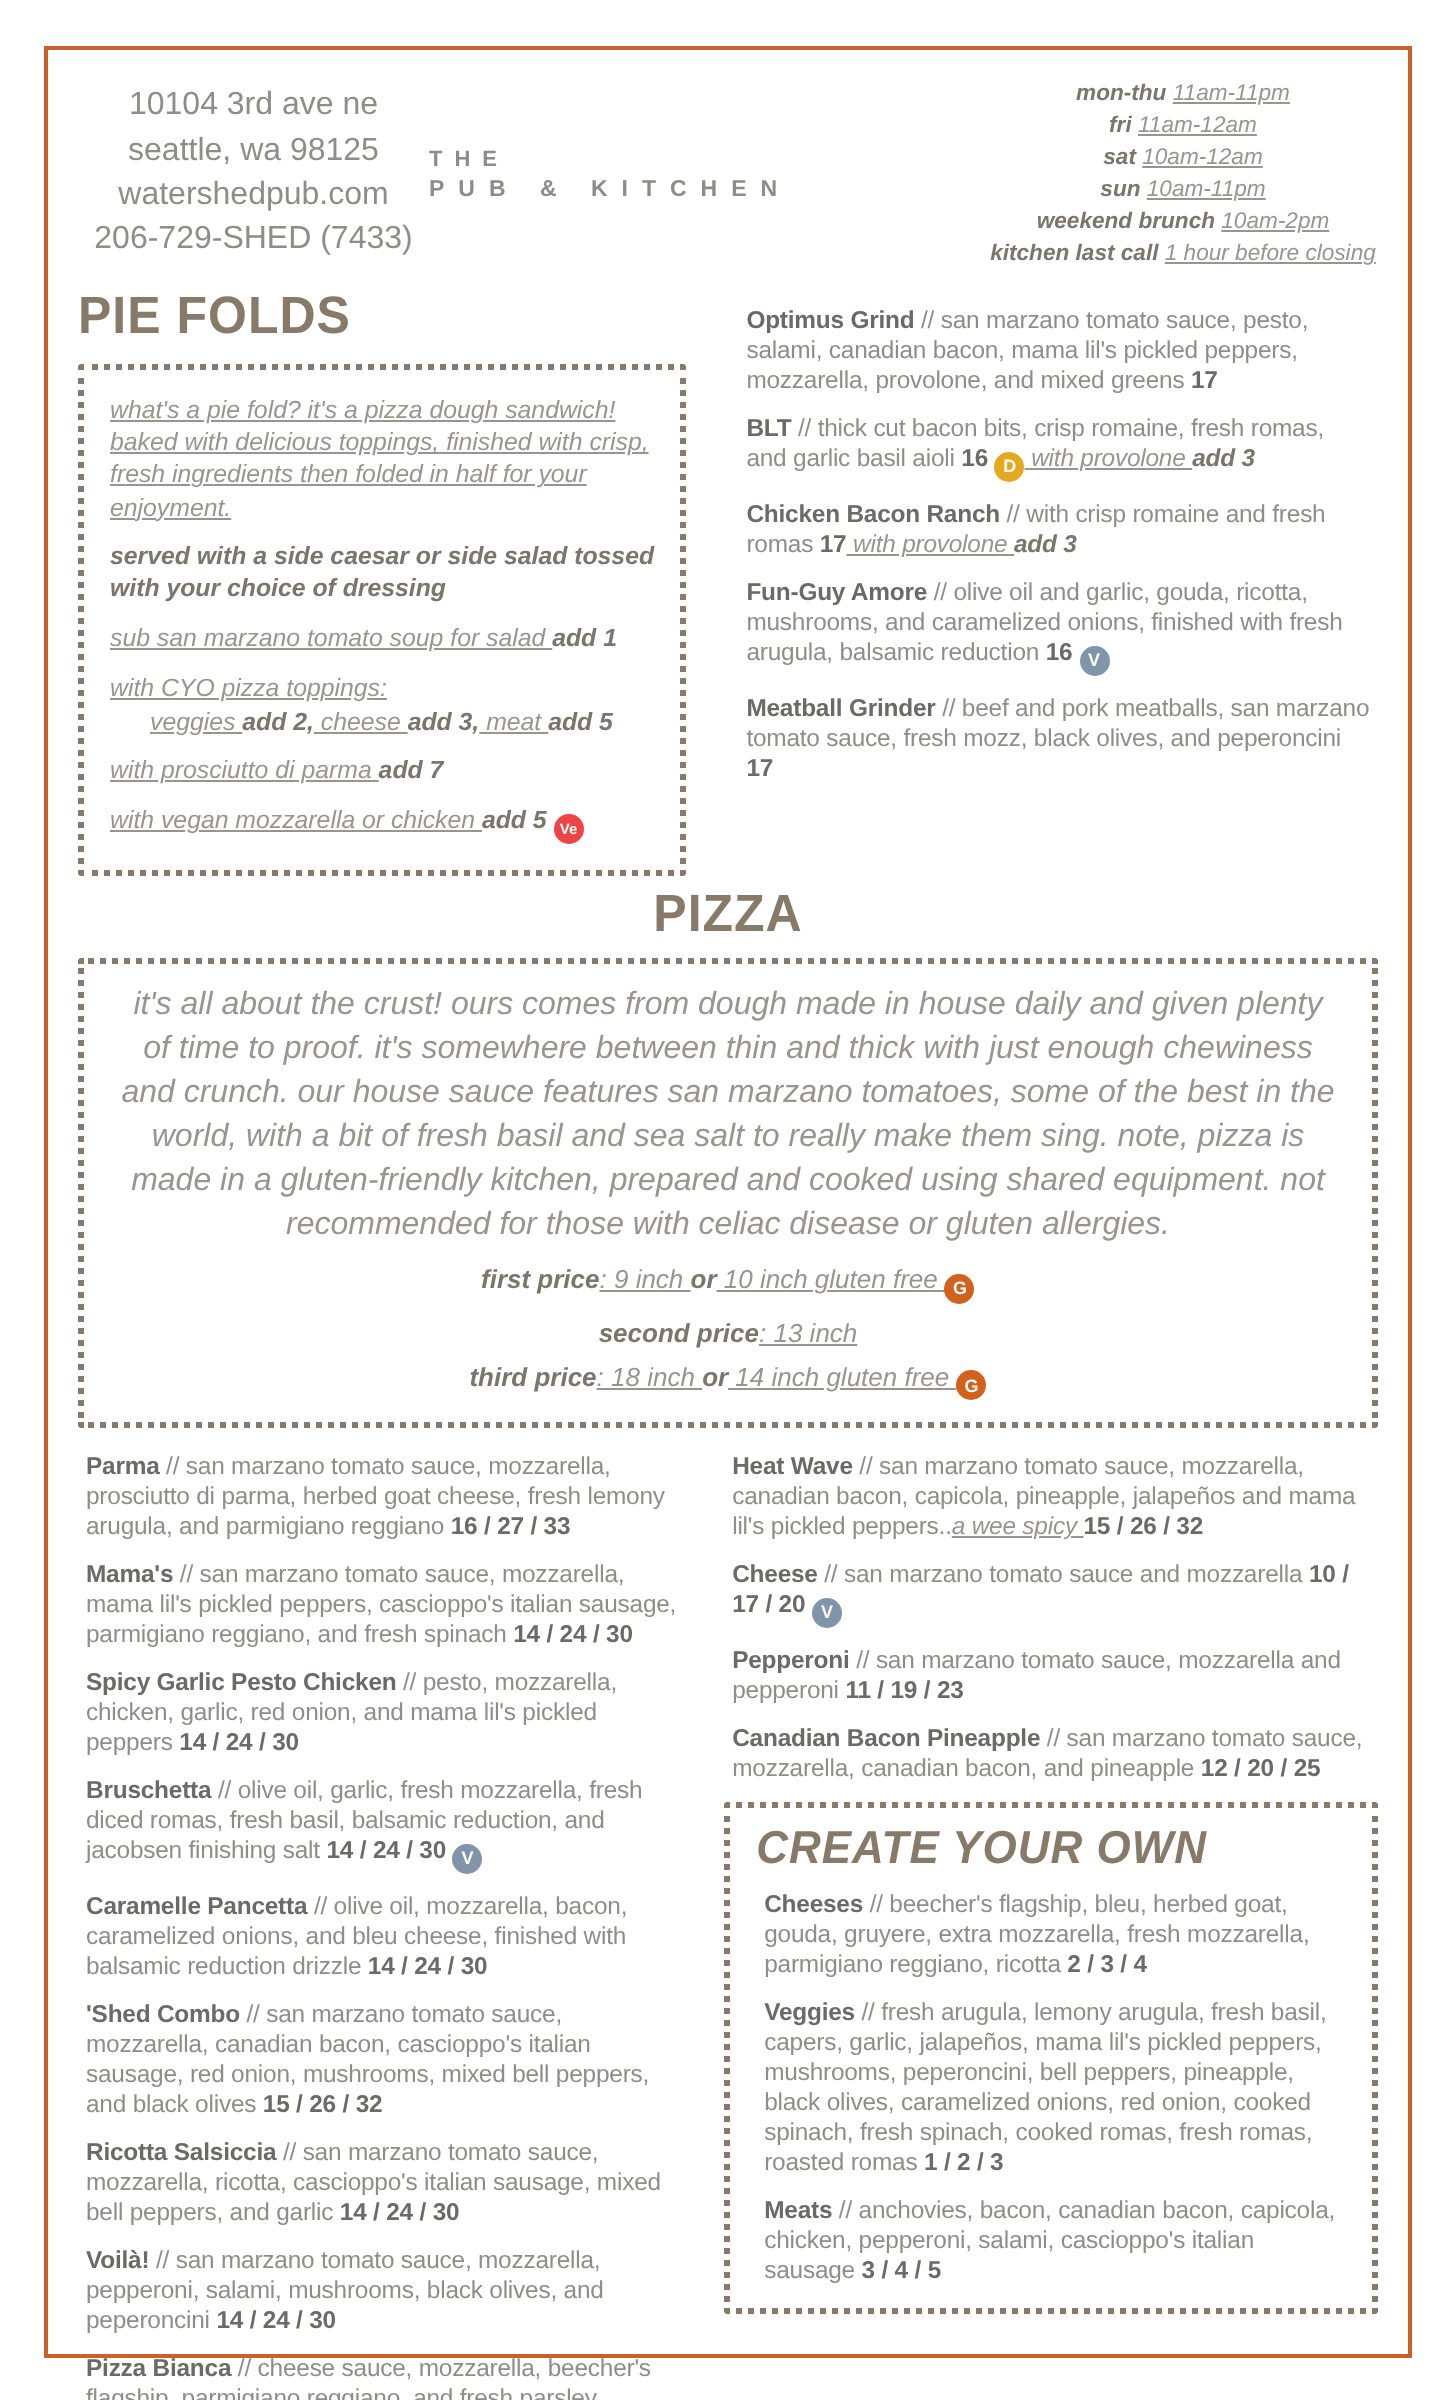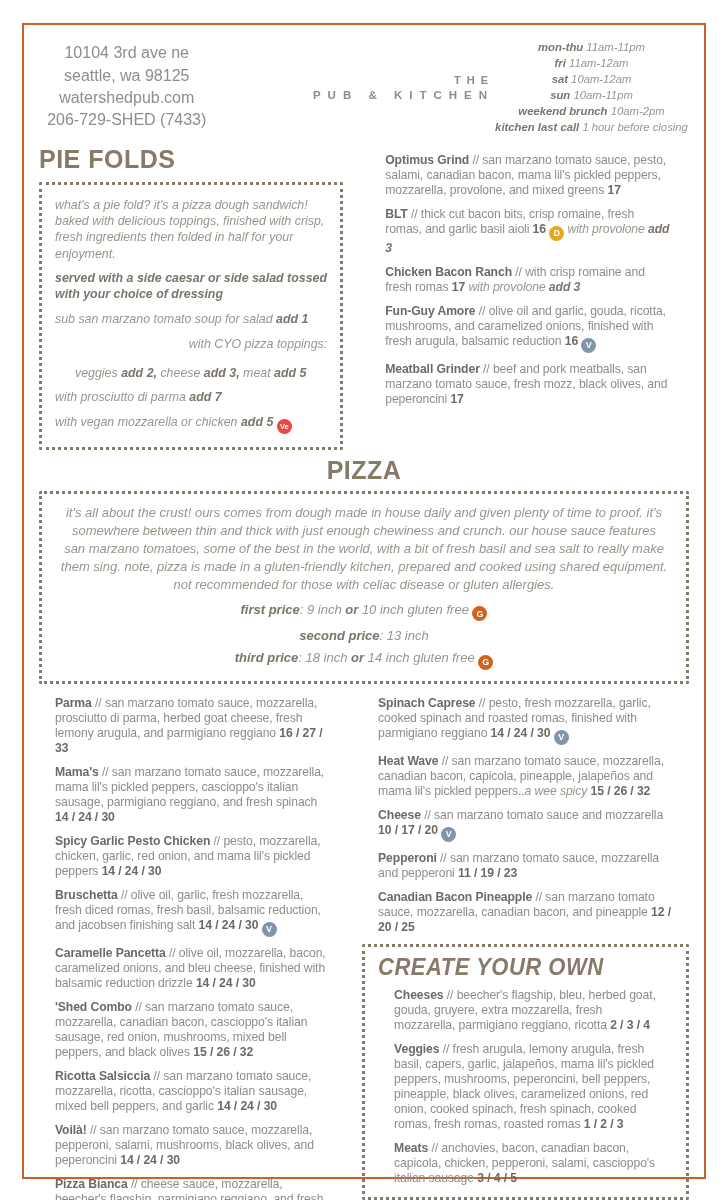--- a/index.html
+++ b/index.html
@@ -10,21 +10,21 @@
   html,body{background:#ffffff;}
   body{font-family:"Liberation Sans", sans-serif;}
   .page{position:relative; width:728px; height:1200px; background:#fff; overflow:hidden;}
   .frame{position:absolute; left:22px; top:23px; width:684px; height:1156px;
          border:2px solid var(--accent); padding:10px 15px 0 15px;}
 
   
   .header{display:flex; align-items:center; justify-content:space-between; margin-top:4px;}
   .address{width:27%; text-align:center; font-size:16px; color:var(--gray); line-height:1.4;}
   .addr-line{margin:0;}
-  .logo{flex:1; text-align:right;}
+  .logo{flex:1; text-align:left;}
   .logo-the{font-size:11px; letter-spacing:6px; color:#8e8c89; font-weight:600;}
   .logo-name{font-family:"DejaVu Serif", serif; font-style:italic; font-weight:bold;
              font-size:46px; color:var(--accent); line-height:1.02; margin-top:1px;}
   .logo-sub{font-size:11.5px; letter-spacing:7px; color:#8e8c89; margin-top:3px; font-weight:600;}
   .hours{width:30%; text-align:center; font-size:11.3px; line-height:1.42;}
   .hours-line{margin:0; white-space:nowrap;}
 
   
   h2{font-size:25px; font-weight:800; color:var(--brown); letter-spacing:0.5px;
      transform:scaleY(1.05); transform-origin:left bottom;}
@@ -32,41 +32,41 @@
 
   
   .dotbox{border:3px dotted var(--brown); border-radius:2px;}
 
   
   .piefolds{display:flex; gap:24px; margin-top:10px;}
   .pf-left{width:48.6%;}
   .pf-right{width:51.4%; padding-top:8px; padding-left:2px;}
   .pf-box{margin-top:8px; padding:12px 13px 4px 13px;}
   .line{font-size:12.4px; line-height:1.3; margin:0 0 8.5px; color:var(--igray);}
-  .line.tight{margin-bottom:13px;text-align:right;}
+  .line.tight{margin-bottom:1px;}
   .line.indent{padding-left:20px;}
 
   
-  .mi{font-size:12.2px; line-height:1.23; margin:0 16px 9px; color:var(--gray); letter-spacing:-0.1px;}
+  .mi{font-size:12.2px; line-height:1.23; margin:0 4px 9px; color:var(--gray); letter-spacing:-0.1px;}
   .seg-n{font-weight:bold; color:var(--dark);}
   .seg-p{color:var(--gray);}
   .seg-pr{font-weight:bold; color:var(--dark);}
-  .seg-i{font-style:italic; color:var(--igray);}
+  .seg-i{font-style:italic; color:var(--igray);text-decoration:underline;}
   .seg-bi{font-style:italic; font-weight:bold; color:var(--idark);}
   .seg-biu{font-style:italic; font-weight:bold; color:var(--idark);}
 
   .badge{display:inline-flex; align-items:center; justify-content:center;
          width:15px; height:15px; border-radius:50%; color:#fff; font-size:9px;
          font-weight:bold; font-style:normal; vertical-align:-3px; letter-spacing:0;}
   .badge[data-key="Ve"]{font-size:7.5px;}
 
   
   .pizza{margin-top:6px;}
   .pz-box{margin-top:6px; padding:10px 18px 4px 18px; text-align:center;}
-  .pz-intro{font-style:italic; color:var(--igray); font-size:13px; line-height:1.38; margin-bottom:8px;}
+  .pz-intro{font-style:italic; color:var(--igray); font-size:16px; line-height:1.38; margin-bottom:8px;}
   .price-line{font-size:13px; margin:0 0 7px;}
   .pz-cols{display:flex; gap:14px; margin-top:12px;}
   .pz-col-left{width:48.6%;}
   .pz-col-right{width:51.4%;}
 
   
   .cyo{margin-top:4px; padding:8px 13px 2px 13px;}
   .cyo h3{font-size:22px; font-weight:800; font-style:italic; color:var(--brown);
           letter-spacing:0.5px; margin-bottom:7px; transform:scaleY(1.05); transform-origin:left bottom;}
   .cyo .line{font-size:12.6px; margin-bottom:7px;}
@@ -137,21 +137,20 @@
             <p class="mi"><span class="seg-n">Spicy Garlic Pesto Chicken</span><span class="seg-p"> // pesto, mozzarella, chicken, garlic, red onion, and mama lil's pickled peppers </span><span class="seg-pr">14 / 24 / 30</span></p>
             <p class="mi"><span class="seg-n">Bruschetta</span><span class="seg-p"> // olive oil, garlic, fresh mozzarella, fresh diced romas, fresh basil, balsamic reduction, and jacobsen finishing salt </span><span class="seg-pr">14 / 24 / 30 </span><span class="badge" data-key="V" style="background: rgb(128, 148, 170);">V</span></p>
             <p class="mi"><span class="seg-n">Caramelle Pancetta</span><span class="seg-p"> // olive oil, mozzarella, bacon, caramelized onions, and bleu cheese, finished with balsamic reduction drizzle </span><span class="seg-pr">14 / 24 / 30</span></p>
             <p class="mi"><span class="seg-n">'Shed Combo</span><span class="seg-p"> // san marzano tomato sauce, mozzarella, canadian bacon, cascioppo's italian sausage, red onion, mushrooms, mixed bell peppers, and black olives </span><span class="seg-pr">15 / 26 / 32</span></p>
             <p class="mi"><span class="seg-n">Ricotta Salsiccia</span><span class="seg-p"> // san marzano tomato sauce, mozzarella, ricotta, cascioppo's italian sausage, mixed bell peppers, and garlic </span><span class="seg-pr">14 / 24 / 30</span></p>
             <p class="mi"><span class="seg-n">Voilà!</span><span class="seg-p"> // san marzano tomato sauce, mozzarella, pepperoni, salami, mushrooms, black olives, and peperoncini </span><span class="seg-pr">14 / 24 / 30</span></p>
             <p class="mi"><span class="seg-n">Pizza Bianca</span><span class="seg-p"> // cheese sauce, mozzarella, beecher's flagship, parmigiano reggiano, and fresh parsley </span></p>
           </div>
         <div class="pz-col-right">
           <div>
-              <p class="mi"><span class="seg-n">Spinach Caprese</span><span class="seg-p"> // pesto, fresh mozzarella, garlic, cooked spinach and roasted romas, finished with parmigiano reggiano </span><span class="seg-pr">14 / 24 / 30 </span><span class="badge" data-key="V" style="background: rgb(128, 148, 170);">V</span></p>
               <p class="mi"><span class="seg-n">Heat Wave</span><span class="seg-p"> // san marzano tomato sauce, mozzarella, canadian bacon, capicola, pineapple, jalapeños and mama lil's pickled peppers..</span><span class="seg-i">a wee spicy </span><span class="seg-pr">15 / 26 / 32</span></p>
               <p class="mi"><span class="seg-n">Cheese</span><span class="seg-p"> // san marzano tomato sauce and mozzarella </span><span class="seg-pr">10 / 17 / 20 </span><span class="badge" data-key="V" style="background: rgb(128, 148, 170);">V</span></p>
               <p class="mi"><span class="seg-n">Pepperoni</span><span class="seg-p"> // san marzano tomato sauce, mozzarella and pepperoni </span><span class="seg-pr">11 / 19 / 23</span></p>
               <p class="mi"><span class="seg-n">Canadian Bacon Pineapple</span><span class="seg-p"> // san marzano tomato sauce, mozzarella, canadian bacon, and pineapple </span><span class="seg-pr">12 / 20 / 25</span></p>
             </div>
           <div class="dotbox cyo">
             <h3>CREATE YOUR OWN</h3>
             <div>
                 <p class="mi"><span class="seg-n">Cheeses</span><span class="seg-p"> // beecher's flagship, bleu, herbed goat, gouda, gruyere, extra mozzarella, fresh mozzarella, parmigiano reggiano, ricotta </span><span class="seg-pr">2 / 3 / 4</span></p>
                 <p class="mi"><span class="seg-n">Veggies</span><span class="seg-p"> // fresh arugula, lemony arugula, fresh basil, capers, garlic, jalapeños, mama lil's pickled peppers, mushrooms, peperoncini, bell peppers, pineapple, black olives, caramelized onions, red onion, cooked spinach, fresh spinach, cooked romas, fresh romas, roasted romas </span><span class="seg-pr">1 / 2 / 3</span></p>

